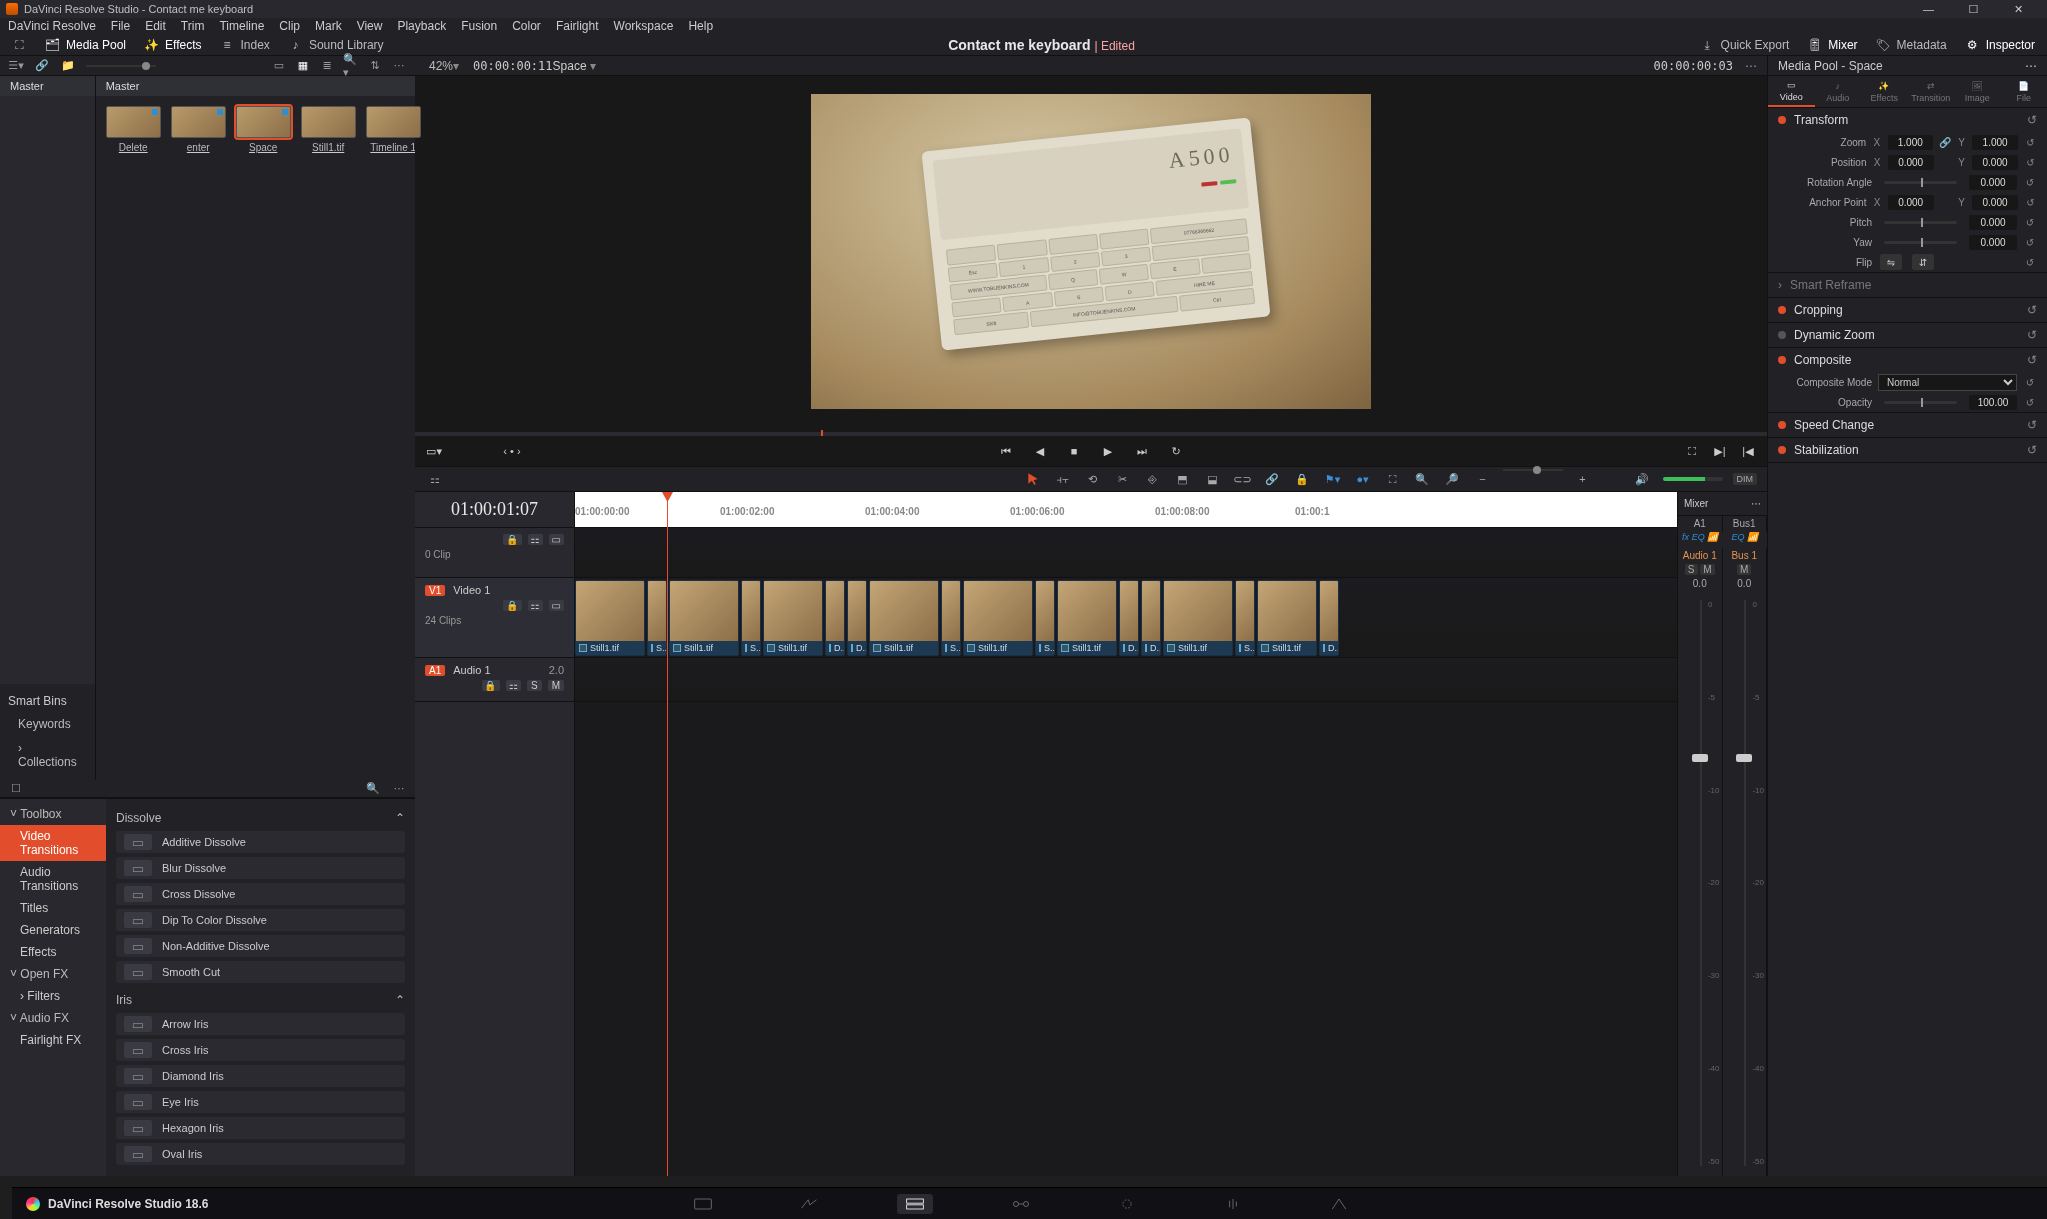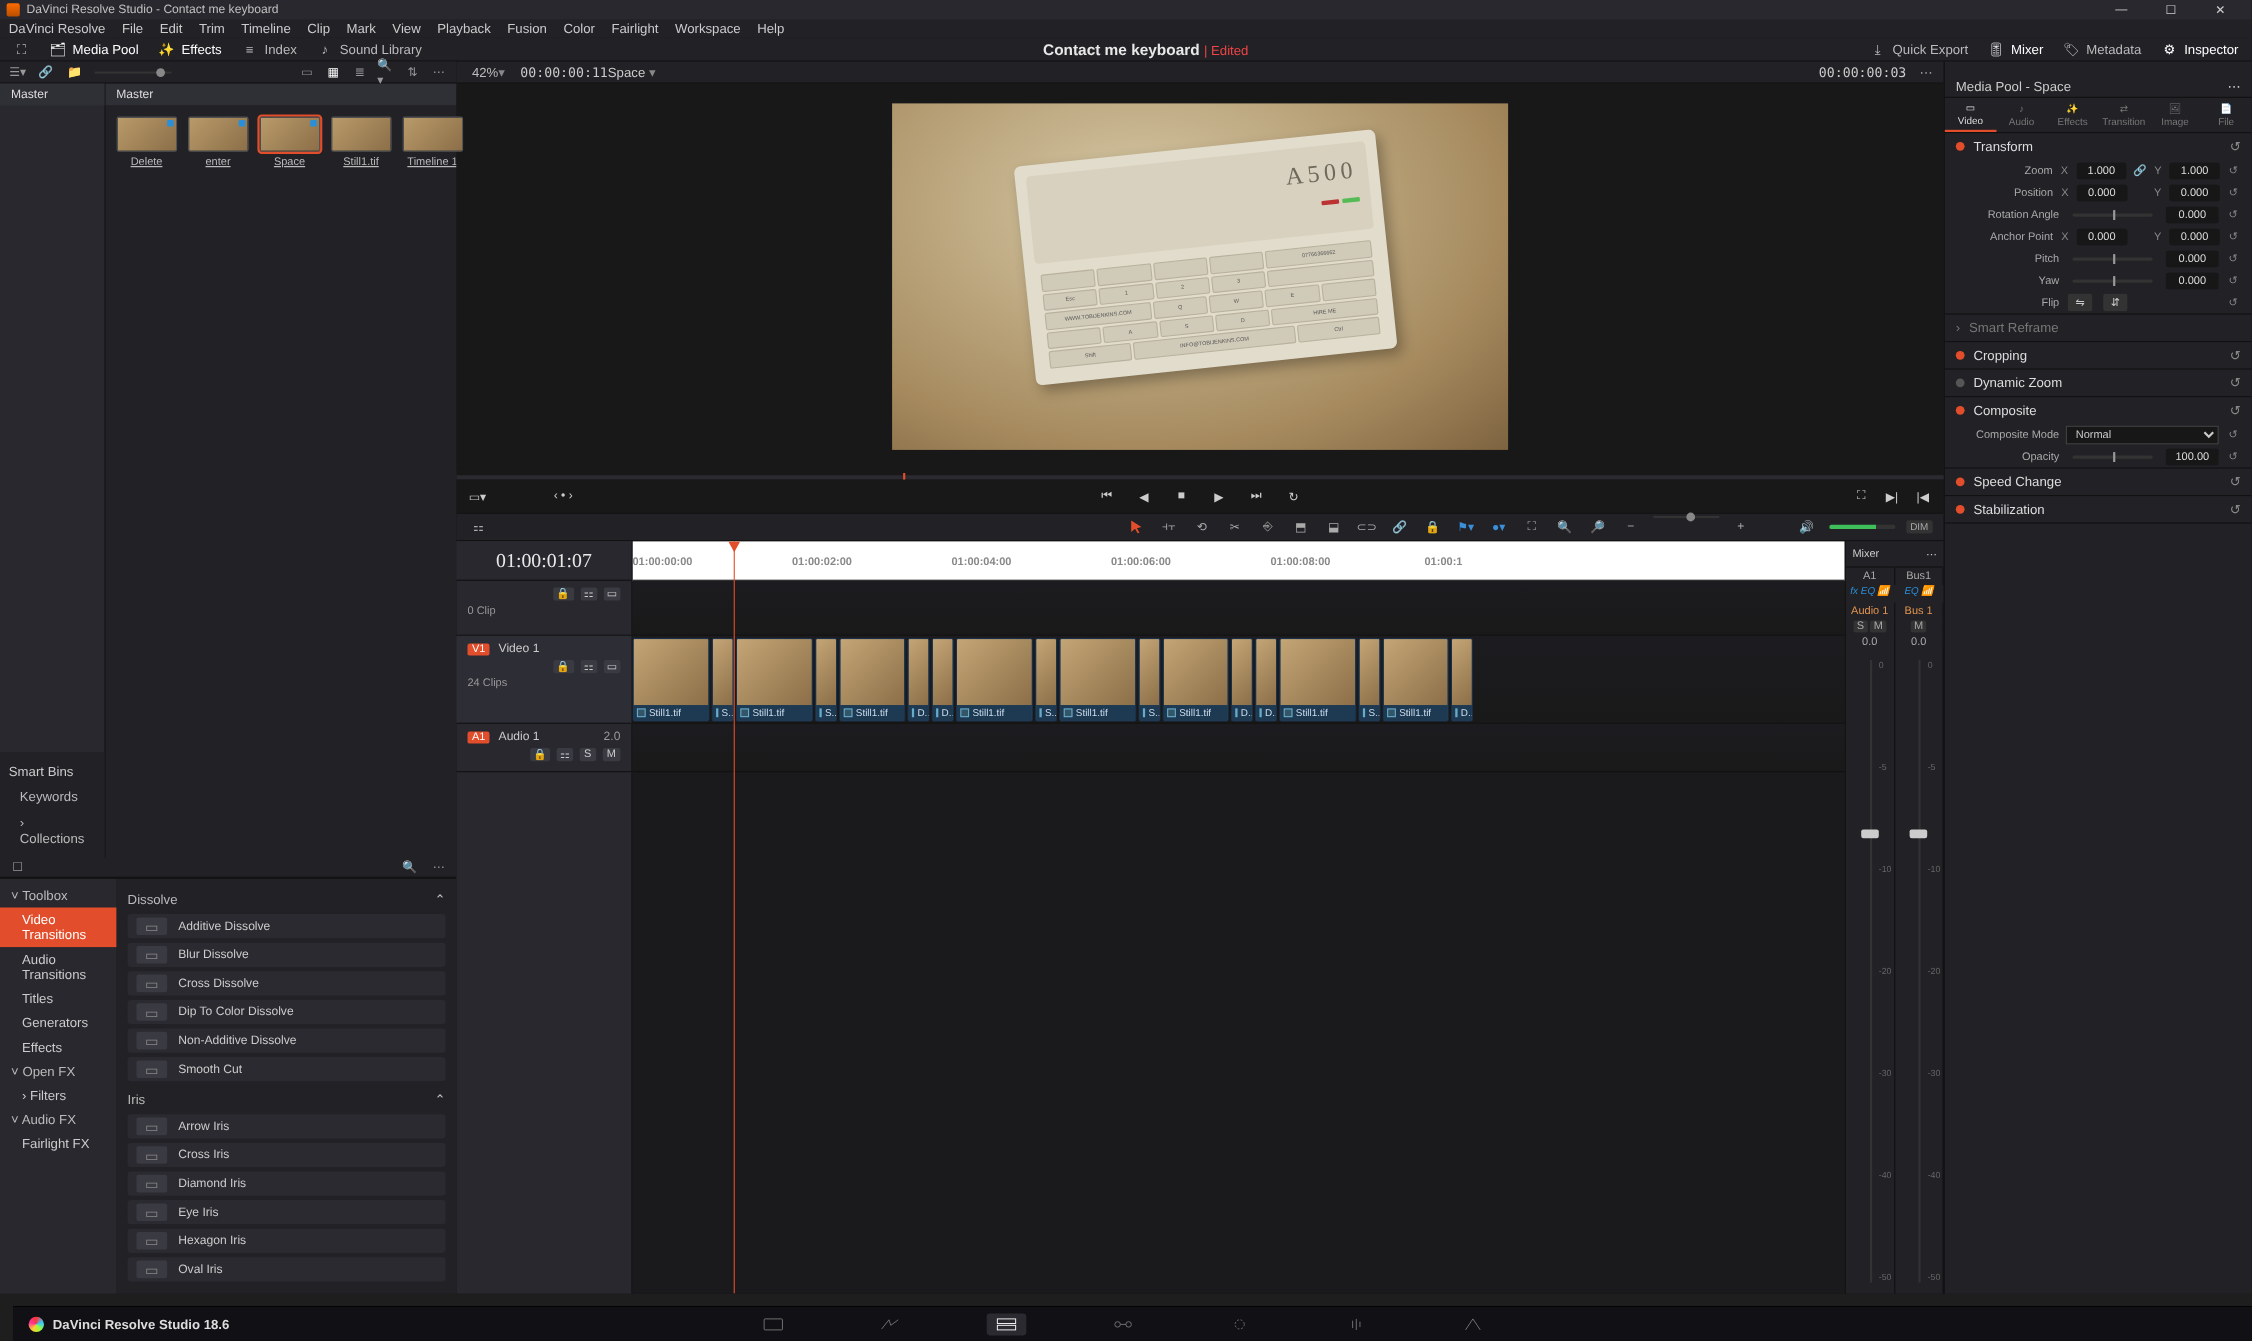--- a/index.html
+++ b/index.html
@@ -12,21 +12,21 @@
 .win-ctl { width: 45px; height: 18px; display: flex; align-items: center; justify-content: center; color: #ccc; }
 
 
 .menubar { height: 16px; background: #212126; display: flex; align-items: center; padding: 0 8px; gap: 15px; font-size: 12px; color: #ccc; }
 .menubar span { cursor: default; }
 
 
 .topbar { height: 22px; background: #212126; display: flex; align-items: center; padding: 0 12px; gap: 18px; border-bottom: 1px solid #111; }
 .topbar .left, .topbar .right { display: flex; align-items: center; gap: 18px; }
 .topbar .center { flex: 1; text-align: center; font-size: 14px; font-weight: 600; color: #e8e8e8; }
-.topbar .edited { color: #ef4444; font-weight: 400; font-size: 12px; }
+.topbar .edited { color: #fca5a5; font-weight: 400; font-size: 12px; }
 .tb-btn { display: flex; align-items: center; gap: 6px; color: #bbb; font-size: 12px; }
 .tb-icon { width: 15px; height: 15px; display: inline-flex; align-items: center; justify-content: center; }
 .active-tool { color: #fff; }
 
 
 .workspace { display: flex; height: 1120px; }
 
 
 .leftcol { width: 415px; background: #1e1e1e; display: flex; flex-direction: column; }
 
@@ -144,21 +144,21 @@
 .mixer .eq-row { display: flex; height: 16px; }
 .mixer .eq { flex: 1; text-align: center; color: #2a8fd8; font-style: italic; font-size: 9px; }
 .mixer .faders { flex: 1; display: flex; }
 .mixer .fader { flex: 1; position: relative; border-right: 1px solid #111; }
 .mixer .fader .track { position: absolute; left: 50%; top: 10px; bottom: 10px; width: 2px; background: #333; }
 .mixer .fader .knob { position: absolute; left: 50%; transform: translateX(-50%); top: 28%; width: 16px; height: 8px; background: #ccc; border-radius: 2px; }
 .mixer .scale { position: absolute; right: 2px; top: 10px; bottom: 10px; display: flex; flex-direction: column; justify-content: space-between; font-size: 8px; color: #666; }
 
 
 .rightcol { width: 280px; background: #212126; display: flex; flex-direction: column; border-left: 1px solid #111; }
-.insp-hdr { height: 20px; display: flex; align-items: center; padding: 0 10px; font-size: 12px; color: #ccc; border-bottom: 1px solid #111; margin-top: 13px; }
+.insp-hdr { height: 20px; display: flex; align-items: center; padding: 0 10px; font-size: 12px; color: #ccc; border-bottom: 1px solid #111; }
 .insp-tabs { height: 32px; display: flex; border-bottom: 1px solid #111; }
 .insp-tab { flex: 1; display: flex; flex-direction: column; align-items: center; justify-content: center; gap: 2px; font-size: 9px; color: #777; }
 .insp-tab.on { color: #ddd; border-bottom: 2px solid #e24e2b; }
 .insp-section { border-bottom: 1px solid #111; }
 .insp-section .head { height: 24px; display: flex; align-items: center; gap: 8px; padding: 0 10px; font-size: 12px; color: #ddd; }
 .insp-section .dot { width: 8px; height: 8px; border-radius: 50%; background: #e24e2b; }
 .insp-section .dot.off { background: #555; }
 .insp-section .reset { margin-left: auto; color: #888; }
 .prop { display: flex; align-items: center; height: 20px; padding: 0 10px; gap: 6px; font-size: 10px; }
 .prop .lbl { width: 94px; text-align: right; color: #aaa; }

